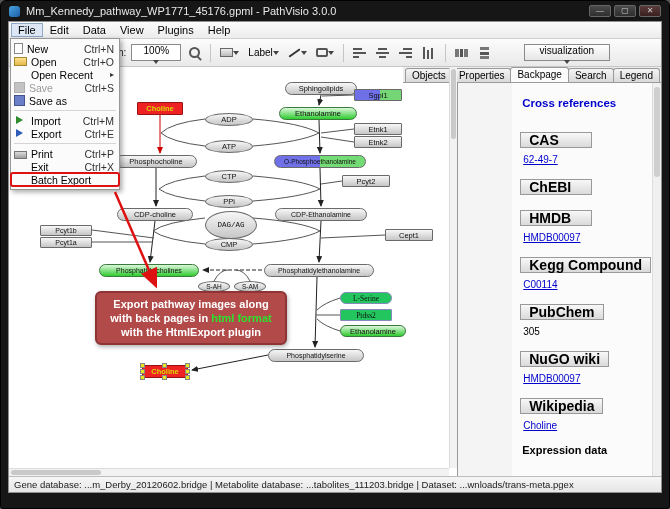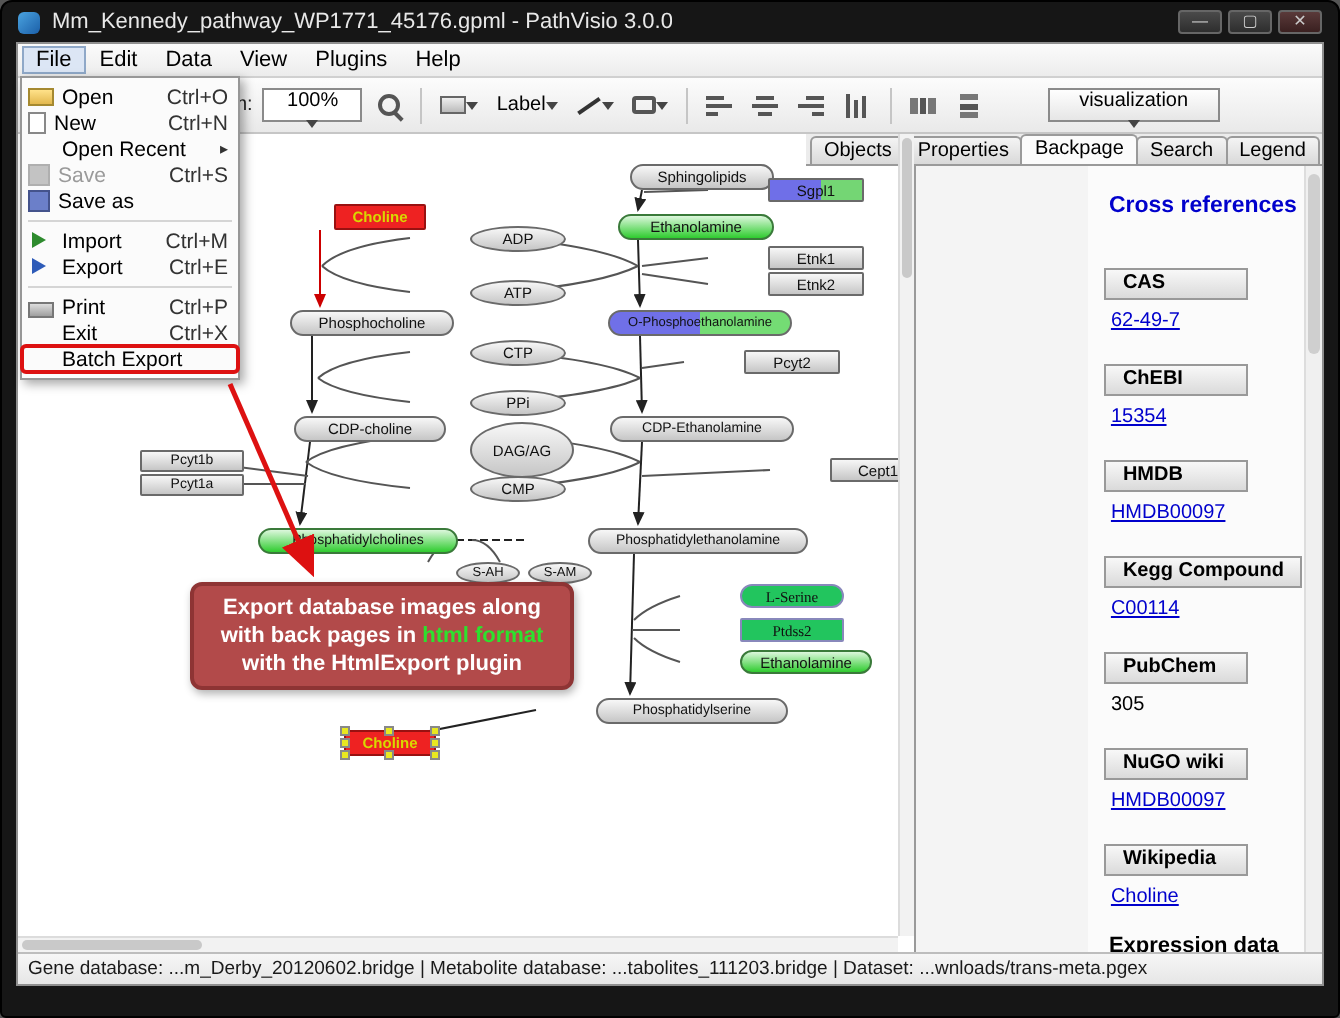--- a/index.html
+++ b/index.html
@@ -46,21 +46,21 @@
   .al2{background:linear-gradient(#555,#555) no-repeat 2px 1px/9px 2px,linear-gradient(#555,#555) no-repeat 0 5px/13px 2px,linear-gradient(#555,#555) no-repeat 3px 9px/7px 2px;}
   .al3{background:linear-gradient(#555,#555) no-repeat 4px 1px/9px 2px,linear-gradient(#555,#555) no-repeat 0 5px/13px 2px,linear-gradient(#555,#555) no-repeat 7px 9px/6px 2px;}
   .al4{background:linear-gradient(#555,#555) no-repeat 1px 0/2px 12px,linear-gradient(#555,#555) no-repeat 5px 3px/2px 9px,linear-gradient(#555,#555) no-repeat 9px 1px/2px 11px;}
   .al5{background:linear-gradient(#777,#777) no-repeat 0 2px/4px 8px,linear-gradient(#555,#555) no-repeat 5px 2px/3px 8px,linear-gradient(#777,#777) no-repeat 9px 2px/4px 8px;}
   .al6{background:linear-gradient(#777,#777) no-repeat 2px 0/9px 3px,linear-gradient(#555,#555) no-repeat 2px 5px/9px 3px,linear-gradient(#777,#777) no-repeat 2px 9px/9px 3px;}
 
   
   .content{flex:1;display:flex;min-height:0;}
   .canvas{position:relative;width:449px;flex:none;background:#fff;overflow:hidden;border-right:1px solid #9a9a9a;}
   .edges-svg{position:absolute;left:0;top:0;z-index:1;}
-  .nodes-layer{position:absolute;left:0;top:0;width:441px;height:406px;z-index:2;margin-left:30px;}
+  .nodes-layer{position:absolute;left:0;top:0;width:441px;height:406px;z-index:2;}
 
   .node{position:absolute;border:1px solid #6a6a6a;background:linear-gradient(#f7f7f7,#c6c6c6);display:flex;align-items:center;justify-content:center;font-size:7.5px;color:#111;white-space:nowrap;overflow:visible;}
   .shape-rounded{border-radius:7px;}
   .shape-ellipse{border-radius:50%;}
   .shape-rect{border-radius:1px;}
   .node.green{background:linear-gradient(#dcf7dc,#2fcc2f);border-color:#3a7a3a;}
   .node.red{background:#ee2222;border-color:#991111;color:#d8d800;font-weight:bold;}
   .node.purple{background:#22c55e;border-color:#8888bb;font-family:Liberation Serif, serif;}
   .node.splitA{background:linear-gradient(to right,#6f6fe8 0,#6f6fe8 55%,#74d674 55%,#74d674 100%);}
   .node.splitB{background:linear-gradient(to right,#7070e8 0,#7070e8 50%,#74dc74 50%,#74dc74 100%);}
@@ -77,21 +77,21 @@
   .hsb .thumb{position:absolute;top:1px;bottom:1px;left:2px;width:90px;background:#c9c9c9;border-radius:3px;display:block;}
 
   
   .panel{flex:1;background:#f4f4f4;position:relative;display:flex;flex-direction:column;min-width:0;align-items:flex-end;}
   .tabs{display:flex;align-items:flex-end;height:16px;padding:2px 2px 0;background:#ececec;border-bottom:1px solid #9a9a9a;flex:none;}
   .tab{font-size:10px;padding:1px 6px 1px;border:1px solid #9a9a9a;border-bottom:none;background:linear-gradient(#f4f4f4,#d9d9d9);border-radius:3px 3px 0 0;margin-right:-1px;position:relative;}
   .tab.active{background:#fbfbfb;z-index:2;padding-bottom:2px;}
   .panel-body{flex:1;background:#fbfbfb;padding:10px 10px 6px 8px;overflow:hidden;}
   .bp-heading{color:var(--link_blue,#1a1acc);font-weight:bold;font-size:11.5px;margin:4px 0 22px 2px;}
   .bp-section{margin-bottom:13px;}
-  .bp-header{display:inline-block;min-width:72px;height:16px;line-height:14px;padding:0 8px;background:linear-gradient(#f8f8f8,#dadada);border:1px solid #999;font-weight:bold;font-size:10px;}
+  .bp-header{display:inline-block;min-width:72px;height:16px;line-height:14px;padding:0 8px;background:linear-gradient(#f8f8f8,#dadada);border:1px solid #999;font-weight:bold;font-size:14px;}
   .bp-value{margin:5px 0 0 3px;font-size:10px;}
   .bp-value a{color:var(--link_blue,#0000cc);text-decoration:underline;cursor:pointer;}
   .bp-footer{font-weight:bold;font-size:11px;margin:6px 0 0 2px;}
   .pvsb{position:absolute;right:0;top:16px;bottom:0;width:9px;background:#f0f0f0;border-left:1px solid #ddd;}
   .pvsb .thumb{position:absolute;left:1px;right:1px;top:4px;height:90px;background:#cfcfcf;border-radius:3px;display:block;}
 
   
   .statusbar{height:16px;flex:none;background:linear-gradient(#f6f6f6,#e6e6e6);border-top:1px solid #bdbdbd;font-size:9.5px;color:#1a1a1a;display:flex;align-items:center;padding:0 5px;white-space:nowrap;overflow:hidden;}
 
   
@@ -287,21 +287,21 @@
             </div>
             <div class="node gray shape-rect" style="left: 333px; top: 108px; width: 48px; height: 12px;">
               <span>Pcyt2</span>
             </div>
             <div class="node gray shape-ellipse" style="left: 196px; top: 128px; width: 48px; height: 13px; align-items: center;">
               <span>PPi</span>
             </div>
             <div class="node gray shape-rounded" style="left: 108px; top: 141px; width: 76px; height: 13px;">
               <span>CDP-choline</span>
             </div>
-            <div class="node gray shape-ellipse" style="left: 196px; top: 144px; width: 52px; height: 28px;">
+            <div class="node gray shape-ellipse" style="left: 196px; top: 144px; width: 52px; height: 28px; font-family: Liberation Mono, monospace;">
               <span>DAG/AG</span>
             </div>
             <div class="node gray shape-rounded" style="left: 266px; top: 141px; width: 92px; height: 13px; font-size: 7px;">
               <span>CDP-Ethanolamine</span>
             </div>
             <div class="node gray shape-rect" style="left: 376px; top: 162px; width: 48px; height: 12px;">
               <span>Cept1</span>
             </div>
             <div class="node gray shape-rect" style="left: 31px; top: 158px; width: 52px; height: 11px; font-size: 7px;">
               <span>Pcyt1b</span>
@@ -342,21 +342,21 @@
               <i class="handle h-n"></i>
               <i class="handle h-ne"></i>
               <i class="handle h-e"></i>
               <i class="handle h-se"></i>
               <i class="handle h-s"></i>
               <i class="handle h-sw"></i>
               <i class="handle h-w"></i>
             </div>
           </div>
         <div class="annotation">
-          <span><span>Export database images along with back pages in </span><span class="hl">html format</span><span> with the HtmlExport plugin</span></span>
+          <span><span>Export pathway images along with back pages in </span><span class="hl">html format</span><span> with the HtmlExport plugin</span></span>
         </div>
         <div class="vsb">
             <i class="thumb"></i>
           </div>
         <div class="hsb">
             <i class="thumb"></i>
           </div>
       </div>
 
       <div class="panel">
@@ -364,21 +364,21 @@
             <span class="tab">Objects</span>
             <span class="tab">Properties</span>
             <span class="tab active">Backpage</span>
             <span class="tab">Search</span>
             <span class="tab">Legend</span>
           </div>
         <div class="panel-body">
           <div class="bp-heading">Cross references</div>
           <div id="sections">
               <div class="bp-section"><div class="bp-header">CAS</div><div class="bp-value"><a>62-49-7</a></div></div>
-              <div class="bp-section"><div class="bp-header">ChEBI</div><div class="bp-value"><a>15354</a></div></div>
+              <div class="bp-section"><div class="bp-header">ChEBI</div></div>
               <div class="bp-section"><div class="bp-header">HMDB</div><div class="bp-value"><a>HMDB00097</a></div></div>
               <div class="bp-section"><div class="bp-header">Kegg Compound</div><div class="bp-value"><a>C00114</a></div></div>
               <div class="bp-section"><div class="bp-header">PubChem</div><div class="bp-value"><span>305</span></div></div>
               <div class="bp-section"><div class="bp-header">NuGO wiki</div><div class="bp-value"><a>HMDB00097</a></div></div>
               <div class="bp-section"><div class="bp-header">Wikipedia</div><div class="bp-value"><a>Choline</a></div></div>
             </div>
           <div class="bp-footer">Expression data</div>
         </div>
         <div class="pvsb">
             <i class="thumb"></i>
@@ -388,28 +388,28 @@
     </div>
 
     <div class="statusbar">
       <span>Gene database: ...m_Derby_20120602.bridge | Metabolite database: ...tabolites_111203.bridge | Dataset: ...wnloads/trans-meta.pgex</span>
     </div>
 
   </div>
 
   <div class="filemenu" id="filemenu">
       <div class="mi">
+        <span class="ic ic-page"></span>
+        <span class="lbl">New</span>
+        <span class="sc">Ctrl+N</span>
+      </div>
+      <div class="mi">
         <span class="ic ic-folder"></span>
         <span class="lbl">Open</span>
         <span class="sc">Ctrl+O</span>
-      </div>
-      <div class="mi">
-        <span class="ic ic-page"></span>
-        <span class="lbl">New</span>
-        <span class="sc">Ctrl+N</span>
       </div>
       <div class="mi">
         <span class="ic"></span>
         <span class="lbl">Open Recent</span>
         <span class="sub">▸</span>
       </div>
       <div class="mi disabled">
         <span class="ic ic-floppy"></span>
         <span class="lbl">Save</span>
         <span class="sc">Ctrl+S</span>

